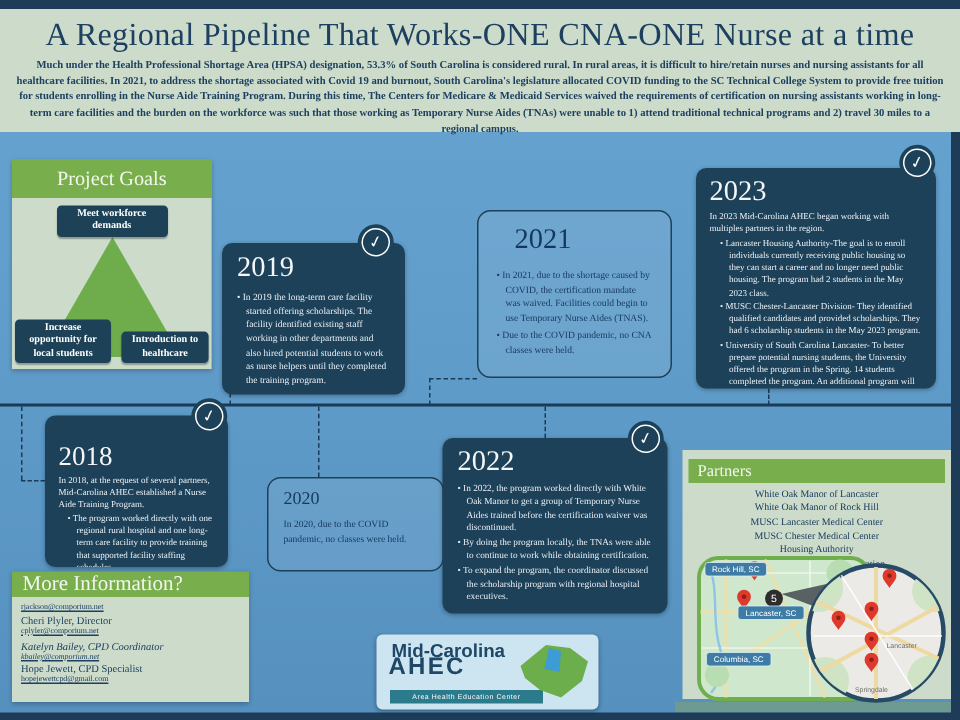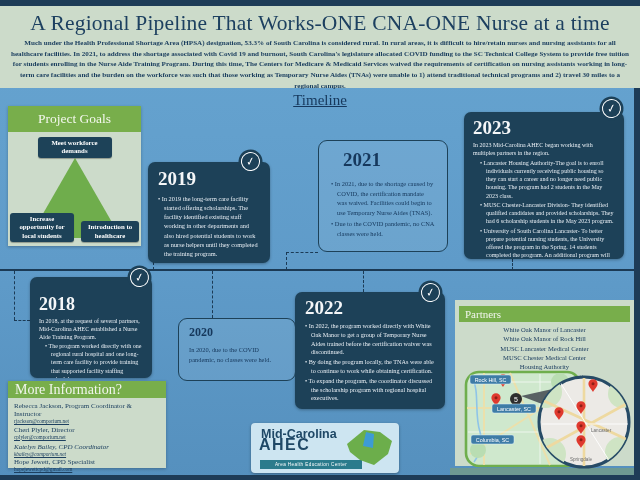--- a/index.html
+++ b/index.html
@@ -38,21 +38,21 @@
 
   
   .timeline-line { position:absolute; left:0; top:269px; width:640px; height:2.2px; background:#1b3a55; }
   .dash-v { position:absolute; width:0; border-left:1.6px dashed #1b3a55; }
   .dash-h { position:absolute; height:0; border-top:1.6px dashed #1b3a55; }
 
   
   .ms { position:absolute; border-radius:7px; overflow:hidden; }
   .ms-solid { background:#1d4158; color:#e9eff5; box-shadow:0 1px 3px rgba(0,0,0,.3); }
   .ms-outline { border:1.5px solid #1d4158; color:#16385c; background:rgba(215,233,245,.10); border-radius:9px; }
-  .ms h2 { font-weight:bold; }
+  .ms h2 { font-weight:normal; }
   .ms-solid h2 { color:#f4f6f8; }
   .bullets { list-style:none; }
   .bullets li { padding-left:6px; text-indent:-6px; margin-bottom:1px; }
   .bullets li::before { content:"• "; }
   .ms .lead { margin-bottom:1px; }
 
   #box2019 { left:148px; top:162px; width:122px; height:101px; padding:6px 10px; }
   #box2019 h2 { font-size:19px; margin-bottom:4px; }
   #box2019 .body { font-size:6.3px; line-height:1.45; }
 
@@ -115,23 +115,20 @@
 
 <div class="poster">
 
   <div class="frame-top"></div>
 
   <div class="title-band">
     <div class="poster-title">A Regional Pipeline That Works-ONE CNA-ONE Nurse at a time</div>
     <div class="poster-intro">Much under the Health Professional Shortage Area (HPSA) designation, 53.3% of South Carolina is considered rural. In rural areas, it is difficult to hire/retain nurses and nursing assistants for all healthcare facilities. In 2021, to address the shortage associated with Covid 19 and burnout, South Carolina's legislature allocated COVID funding to the SC Technical College System to provide free tuition for students enrolling in the Nurse Aide Training Program. During this time, The Centers for Medicare &amp; Medicaid Services waived the requirements of certification on nursing assistants working in long-term care facilities and the burden on the workforce was such that those working as Temporary Nurse Aides (TNAs) were unable to 1) attend traditional technical programs and 2) travel 30 miles to a regional campus.</div>
   </div>
 
-  <div class="timeline-heading">
-    <span>Timeline</span>
-  </div>
 
   <div class="panel-goals">
     <div class="goals-header">Project Goals</div>
     <div class="goals-body">
       <div class="pyramid"></div>
       <div class="chip chip-top">Meet workforce demands</div>
       <div class="chip chip-left">Increase opportunity for local students</div>
       <div class="chip chip-right">Introduction to healthcare</div>
     </div>
   </div>
@@ -207,21 +204,20 @@
           <li>To expand the program, the coordinator discussed the scholarship program with regional hospital executives.</li>
         </ul>
       </div>
   </div>
   <div class="check" id="chk2022">✓</div>
 
   <div class="panel-info">
     <div class="info-header">More Information?</div>
     <div class="info-body">
       <div class="contact">
-        <div class="contact-name">Rebecca Jackson, Program Coordinator &amp; Instructor</div>
         <a class="contact-email">rjackson@comporium.net</a>
       </div>
       <div class="contact">
         <div class="contact-name">Cheri Plyler, Director</div>
         <a class="contact-email">cplyler@comporium.net</a>
       </div>
       <div class="contact gap">
         <div class="contact-name">Katelyn Bailey, CPD Coordinator</div>
         <a class="contact-email">kbailey@comporium.net</a>
       </div>

